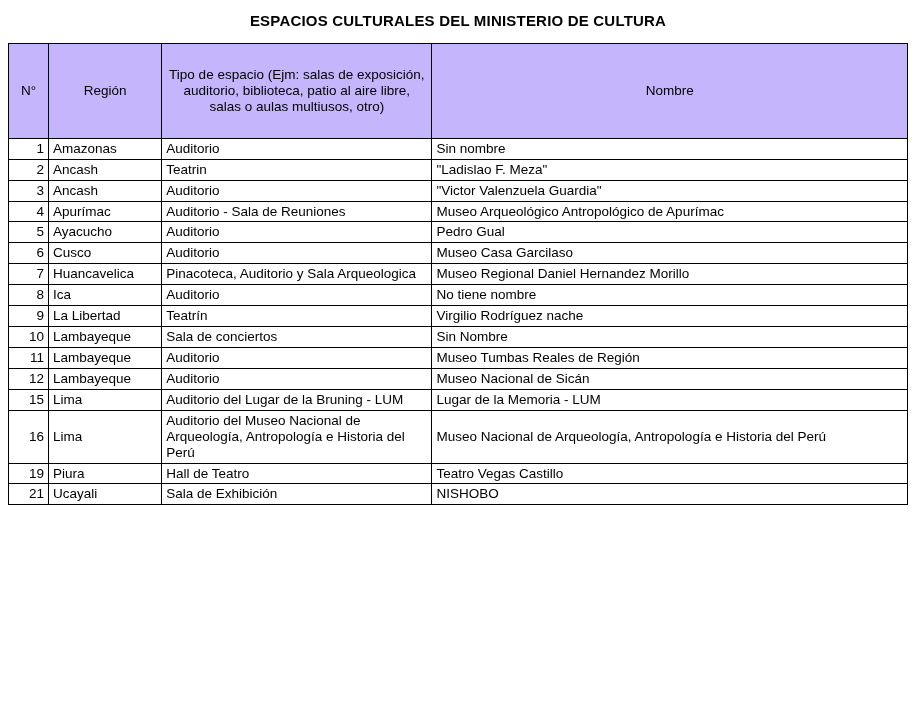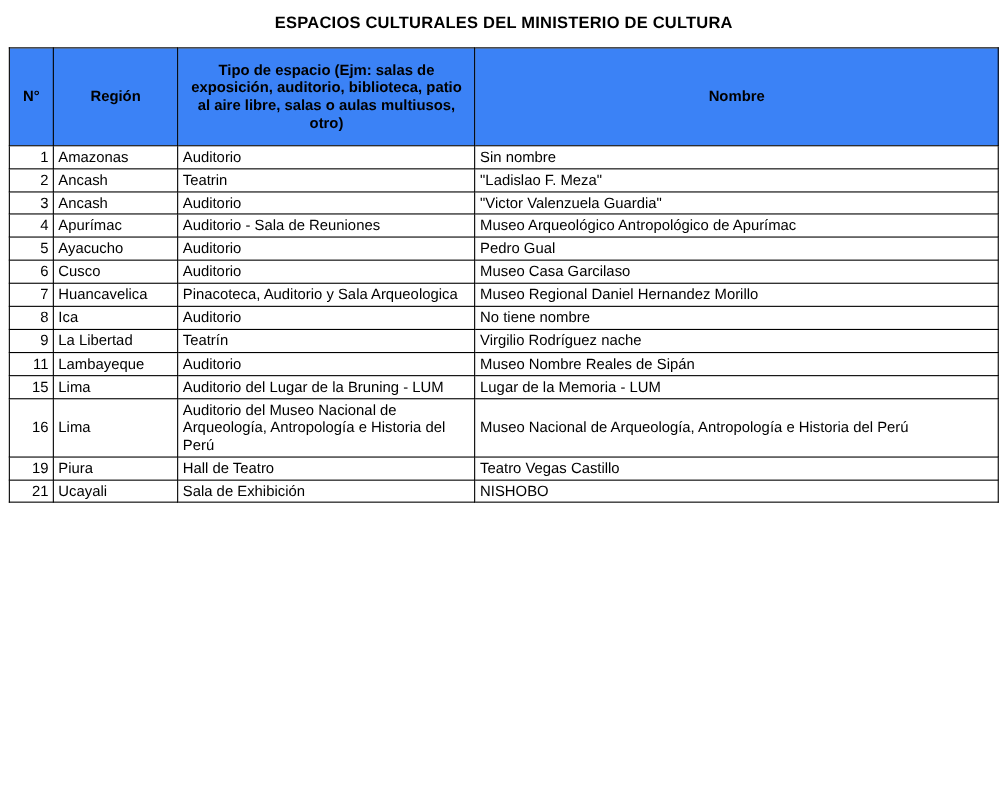--- a/index.html
+++ b/index.html
@@ -40,24 +40,24 @@
     border: 1px solid #000;
   }
   table.data th, table.data td {
     border: 1px solid #000;
     font-size: 13.5px;
     padding: 2px 4px;
     vertical-align: middle;
     line-height: 1.18;
   }
   table.data thead th {
-    background: #3b82f6;
-    font-weight: bold;
+    background: #c4b5fd;
+    font-weight: normal;
     text-align: center;
-    padding: 12px 6px;
+    padding: 23px 6px;
     font-size: 13.5px;
   }
   col.c-num { width: 40px; }
   col.c-region { width: 113px; }
   col.c-tipo { width: 270px; }
   col.c-nombre { width: 475px; }
 
   td.num {
     text-align: right;
     padding-right: 5px;
@@ -140,24 +140,36 @@
             <td class="tipo">Auditorio</td>
             <td class="nombre">No tiene nombre</td>
           </tr>
           <tr>
             <td class="num">9</td>
             <td class="region">La Libertad</td>
             <td class="tipo">Teatrín</td>
             <td class="nombre">Virgilio Rodríguez nache</td>
           </tr>
           <tr>
+            <td class="num">10</td>
+            <td class="region">Lambayeque</td>
+            <td class="tipo">Sala de conciertos</td>
+            <td class="nombre">Sin Nombre</td>
+          </tr>
+          <tr>
             <td class="num">11</td>
             <td class="region">Lambayeque</td>
             <td class="tipo">Auditorio</td>
-            <td class="nombre">Museo Nombre Reales de Sipán</td>
+            <td class="nombre">Museo Tumbas Reales de Región</td>
+          </tr>
+          <tr>
+            <td class="num">12</td>
+            <td class="region">Lambayeque</td>
+            <td class="tipo">Auditorio</td>
+            <td class="nombre">Museo Nacional de Sicán</td>
           </tr>
           <tr>
             <td class="num">15</td>
             <td class="region">Lima</td>
             <td class="tipo">Auditorio del Lugar de la Bruning - LUM</td>
             <td class="nombre">Lugar de la Memoria - LUM</td>
           </tr>
           <tr>
             <td class="num">16</td>
             <td class="region">Lima</td>

